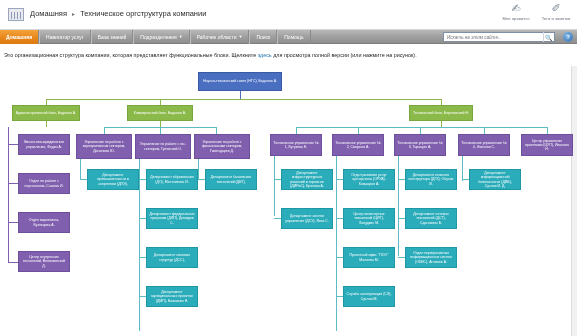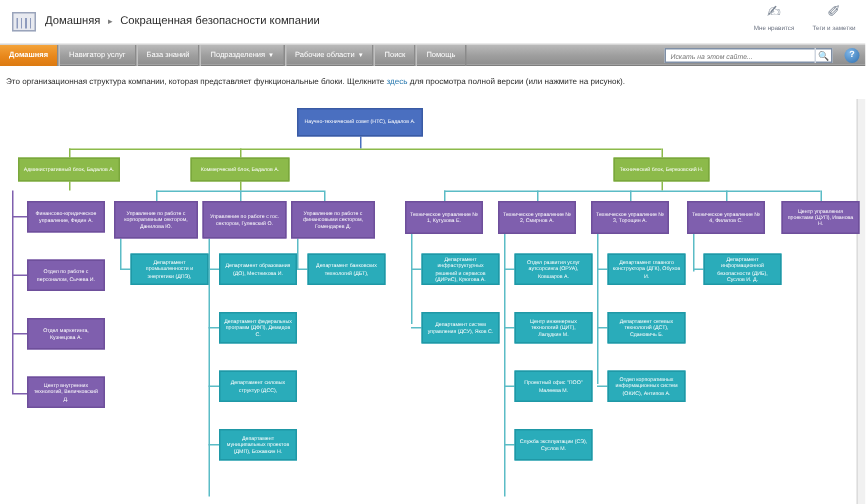--- a/index.html
+++ b/index.html
@@ -112,21 +112,21 @@
 </head>
 <body>
 
 <div class="topbar">
   <div class="site-logo">
       <i></i>
     </div>
   <div class="breadcrumb">
     <span>Домашняя</span>
     <span class="sep">▸</span>
-    <span>Сокращенная безопасности компании</span>
+    <span>Техническое оргструктура компании</span>
   </div>
   <div class="hdr-tools">
     <div class="hdr-tool">
       <span class="gl">✍</span>
       <span class="tl">Мне нравится</span>
     </div>
     <div class="hdr-tool">
       <span class="gl">✐</span>
       <span class="tl">Теги и заметки</span>
     </div>

